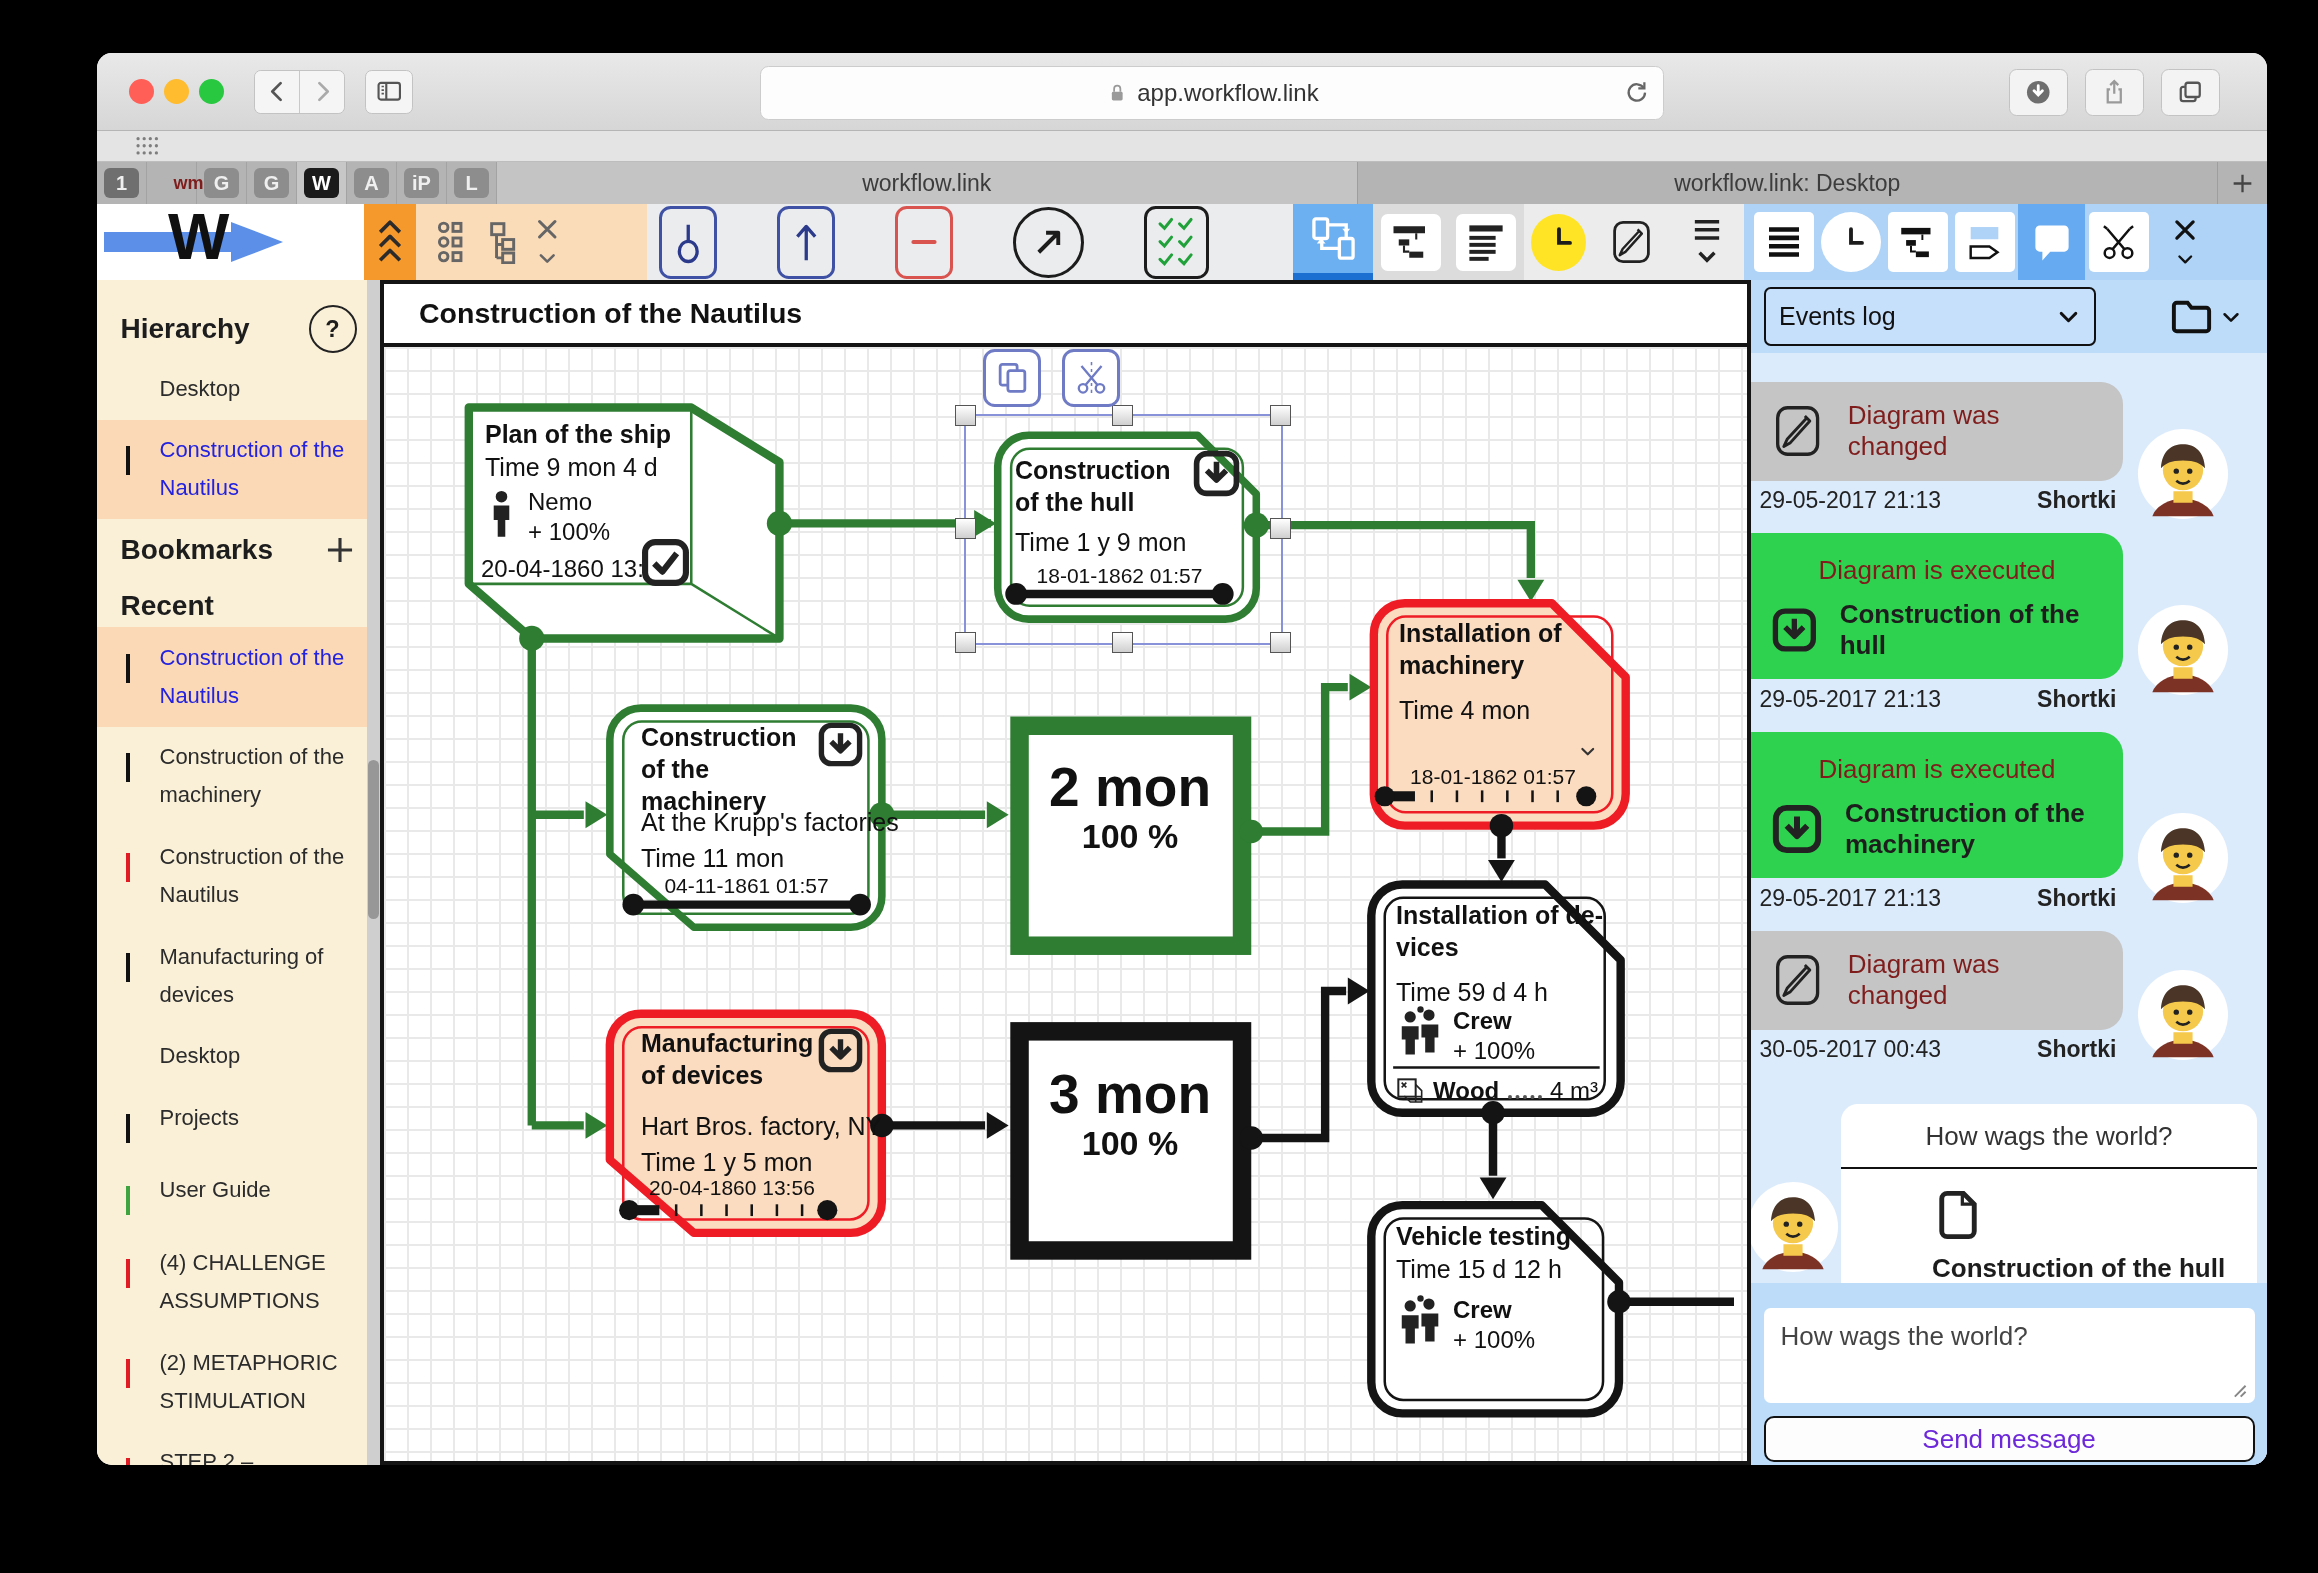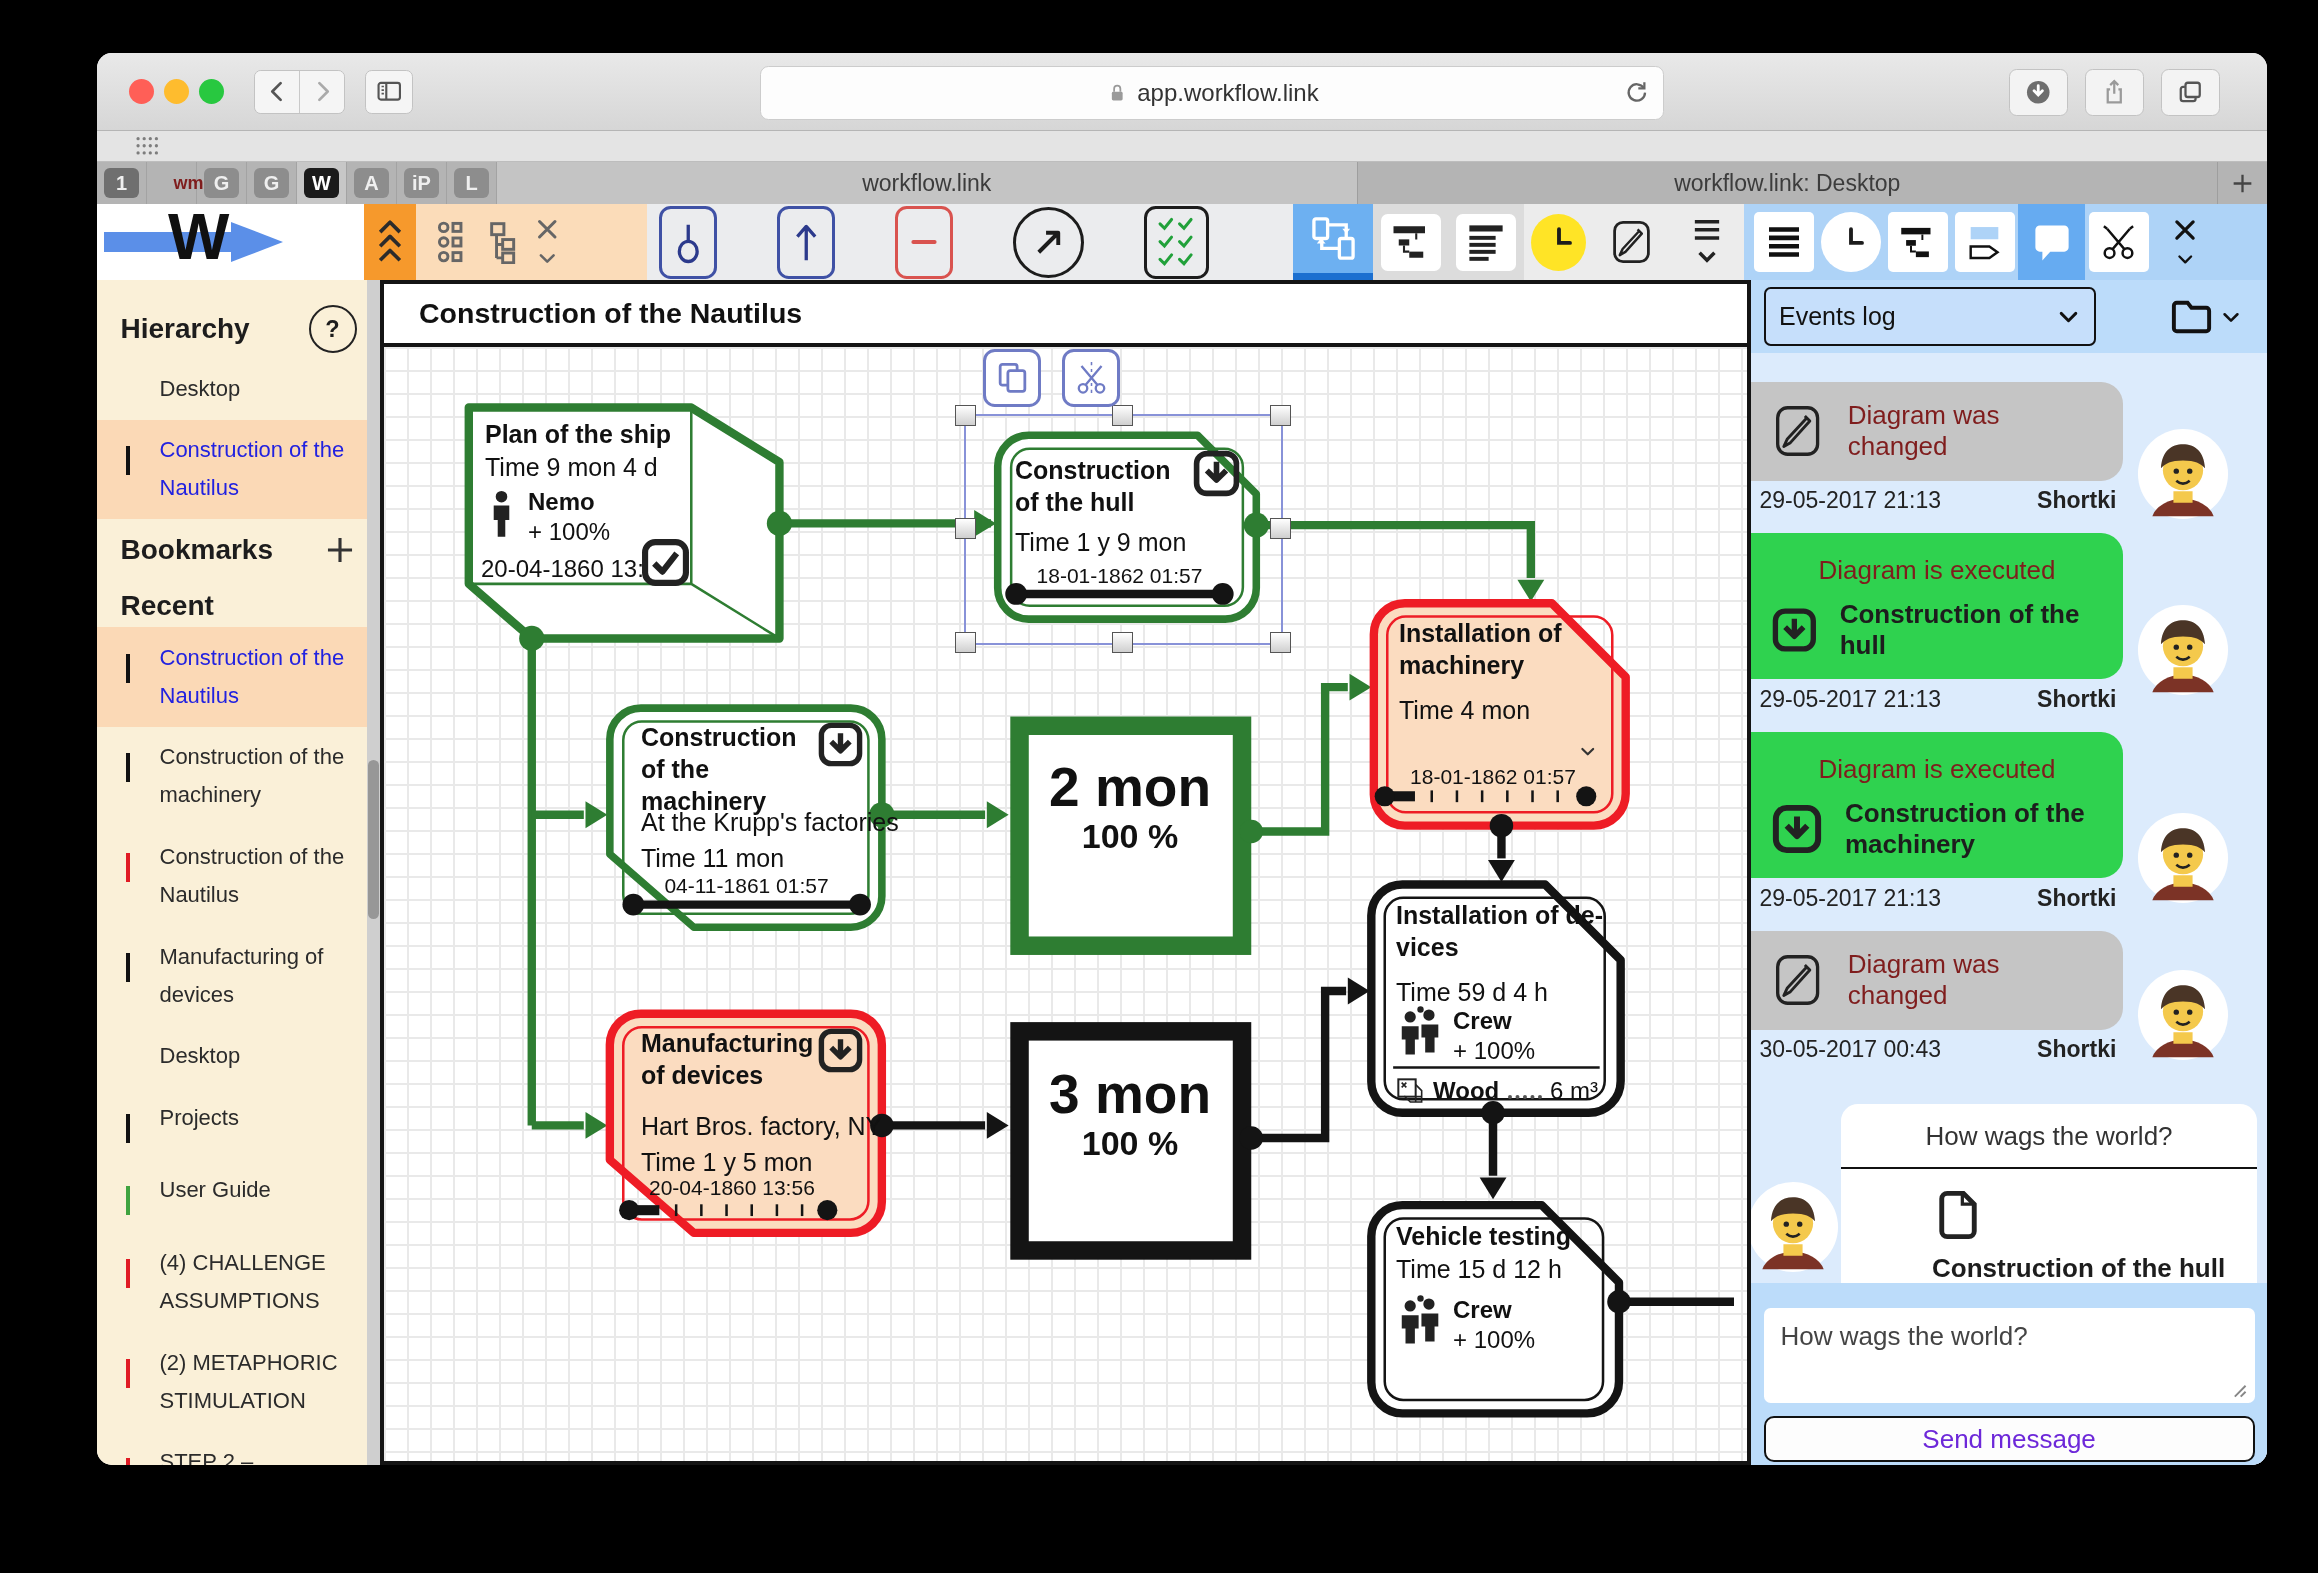--- a/index.html
+++ b/index.html
@@ -770,21 +770,21 @@
               </svg>
             </div>
 
           <div class="node-text" style="left:101px;top:71px;width:210px">
             <div class="ntitle">Plan of the ship</div>
             <div class="nrow">Time 9 mon 4 d</div>
           </div>
           <svg class="ic abs" style="left:104px;top:143px" width="27" height="49" viewBox="0 0 32 58">
               <use href="#s-person"></use>
             </svg>
-          <div class="node-text" style="left:144px;top:141px;font-weight:bold;font-size:24px">Nemo</div>
+          <div class="node-text" style="left:144px;top:141px;font-weight:normal;font-size:24px">Nemo</div>
           <div class="node-text" style="left:144px;top:171px;font-size:24px">+ 100%</div>
           <div class="node-text ndate" style="left:97px;top:208px;font-size:24px">20-04-1860 13:57</div>
           <svg class="ic abs" style="left:257px;top:191px" width="49" height="49" viewBox="0 0 58 58">
               <use href="#s-checkbox"></use>
             </svg>
 
           <div class="node-text" style="left:631px;top:107px;width:172px">
             <div class="ntitle">Construction of the hull</div>
           </div>
           <svg class="ic abs" style="left:808px;top:102px" width="49" height="49" viewBox="0 0 58 58">
@@ -840,21 +840,21 @@
               <use href="#s-crew"></use>
             </svg>
           <div class="node-text" style="left:1069px;top:660px;font-weight:bold;font-size:24px">Crew</div>
           <div class="node-text" style="left:1069px;top:690px;font-size:24px">+ 100%</div>
           <svg class="ic abs" style="left:1011px;top:729px" width="32" height="32" viewBox="0 0 38 38">
               <use href="#s-cubeX"></use>
             </svg>
           <div class="node-text" style="left:1049px;top:730px;width:165px;display:flex;align-items:baseline;font-size:24px">
             <span style="font-weight:bold">Wood</span>
             <span class="leader"></span>
-            <span>6 m³</span>
+            <span>4 m³</span>
           </div>
 
           <div class="node-text" style="left:1012px;top:873px;width:210px">
             <div class="ntitle">Vehicle testing</div>
             <div class="nrow">Time 15 d 12 h</div>
           </div>
           <svg class="ic abs" style="left:1014px;top:947px" width="45" height="52" viewBox="0 0 54 62">
               <use href="#s-crew"></use>
             </svg>
           <div class="node-text" style="left:1069px;top:949px;font-weight:bold;font-size:24px">Crew</div>

